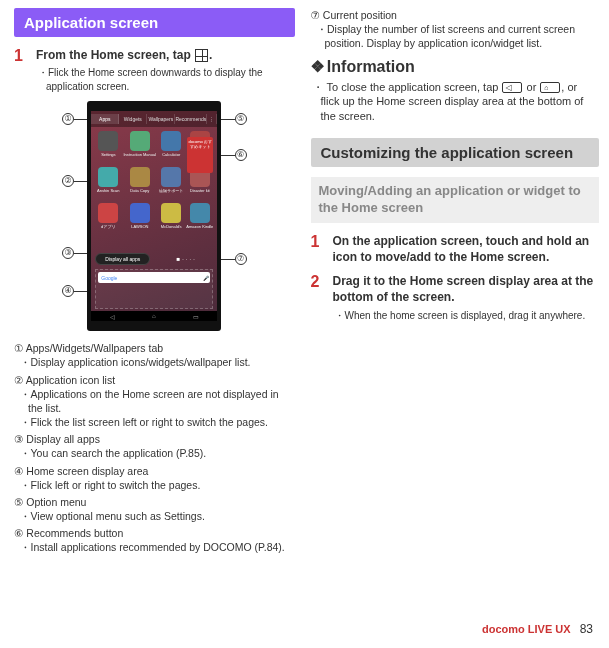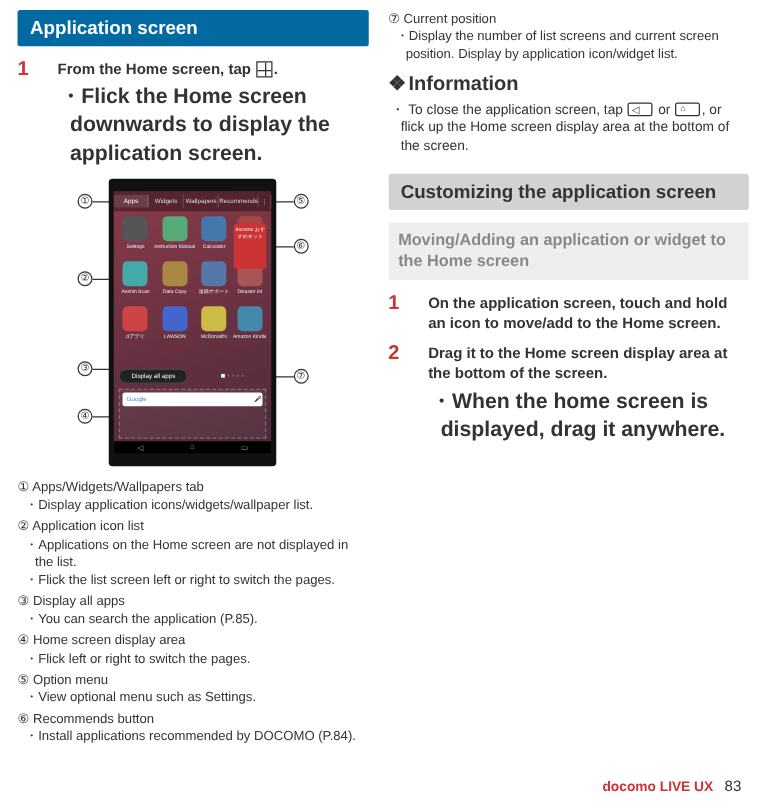--- a/index.html
+++ b/index.html
@@ -12,21 +12,21 @@
     position: relative;
     background: #fff;
     display: flex;
   }
   .col {
     width: 50%;
     padding: 8px 10px 0 14px;
   }
   .col.right { padding-left: 6px; }
   .section-header {
-    background: #0369a1;
+    background: #8b5cf6;
     color: #fff;
     font-weight: bold;
     font-size: 15px;
     padding: 6px 10px;
     border-radius: 2px;
     margin-bottom: 10px;
   }
   .section-header.grey {
     background: #d2d2d2;
     color: #333;
@@ -47,33 +47,32 @@
   }
   .step-num {
     width: 22px;
     flex-shrink: 0;
     color: #c33;
     font-weight: bold;
     font-size: 16px;
     line-height: 1;
     padding-top: 1px;
   }
-  .step-body { flex: 1; margin-left: 10px; }
+  .step-body { flex: 1; }
   .step-title {
     font-weight: bold;
     font-size: 12px;
     line-height: 1.35;
   }
   .step-sub {
     margin-top: 3px;
-    font-size: 17px;
+    font-size: 10px;
     line-height: 1.35;
     padding-left: 10px;
     text-indent: -8px;
-    font-weight: bold;
   }
   .step-sub::before { content: "・"; }
   .phone-wrap {
     display: flex;
     justify-content: center;
     margin: 6px 0 10px;
     position: relative;
   }
   .phone {
     width: 134px;

